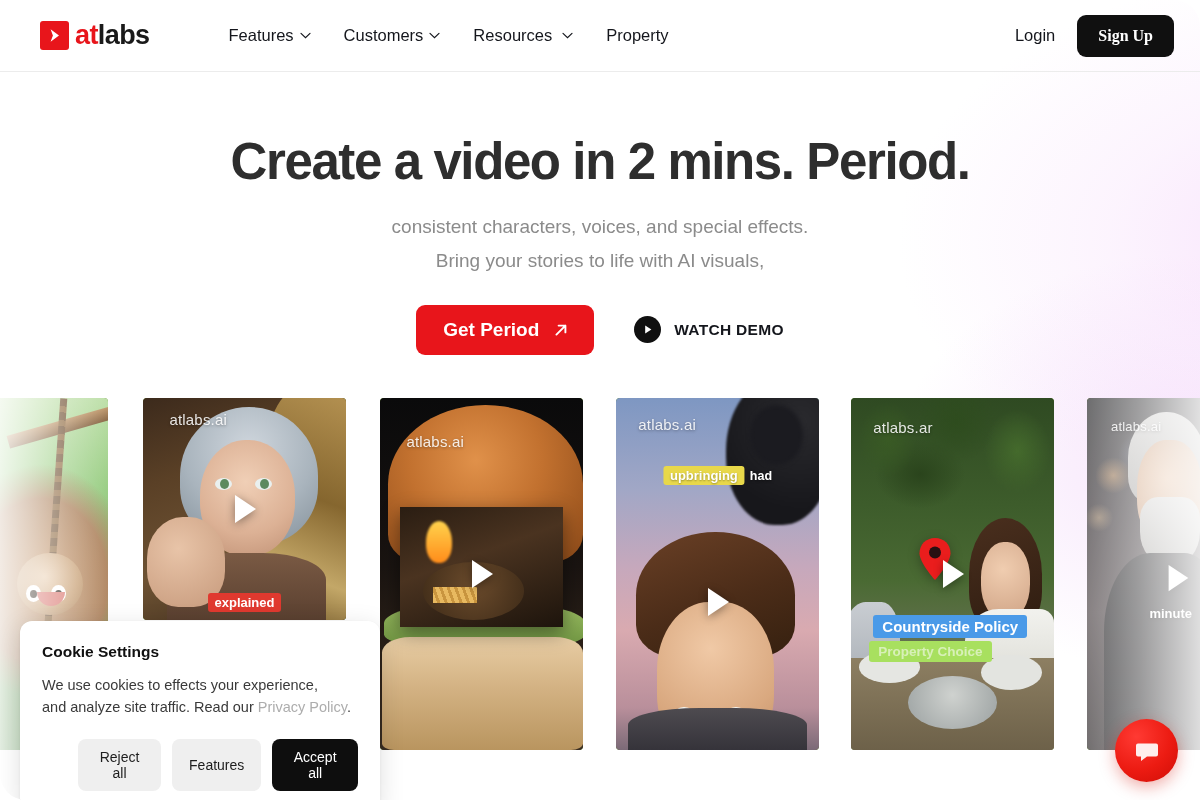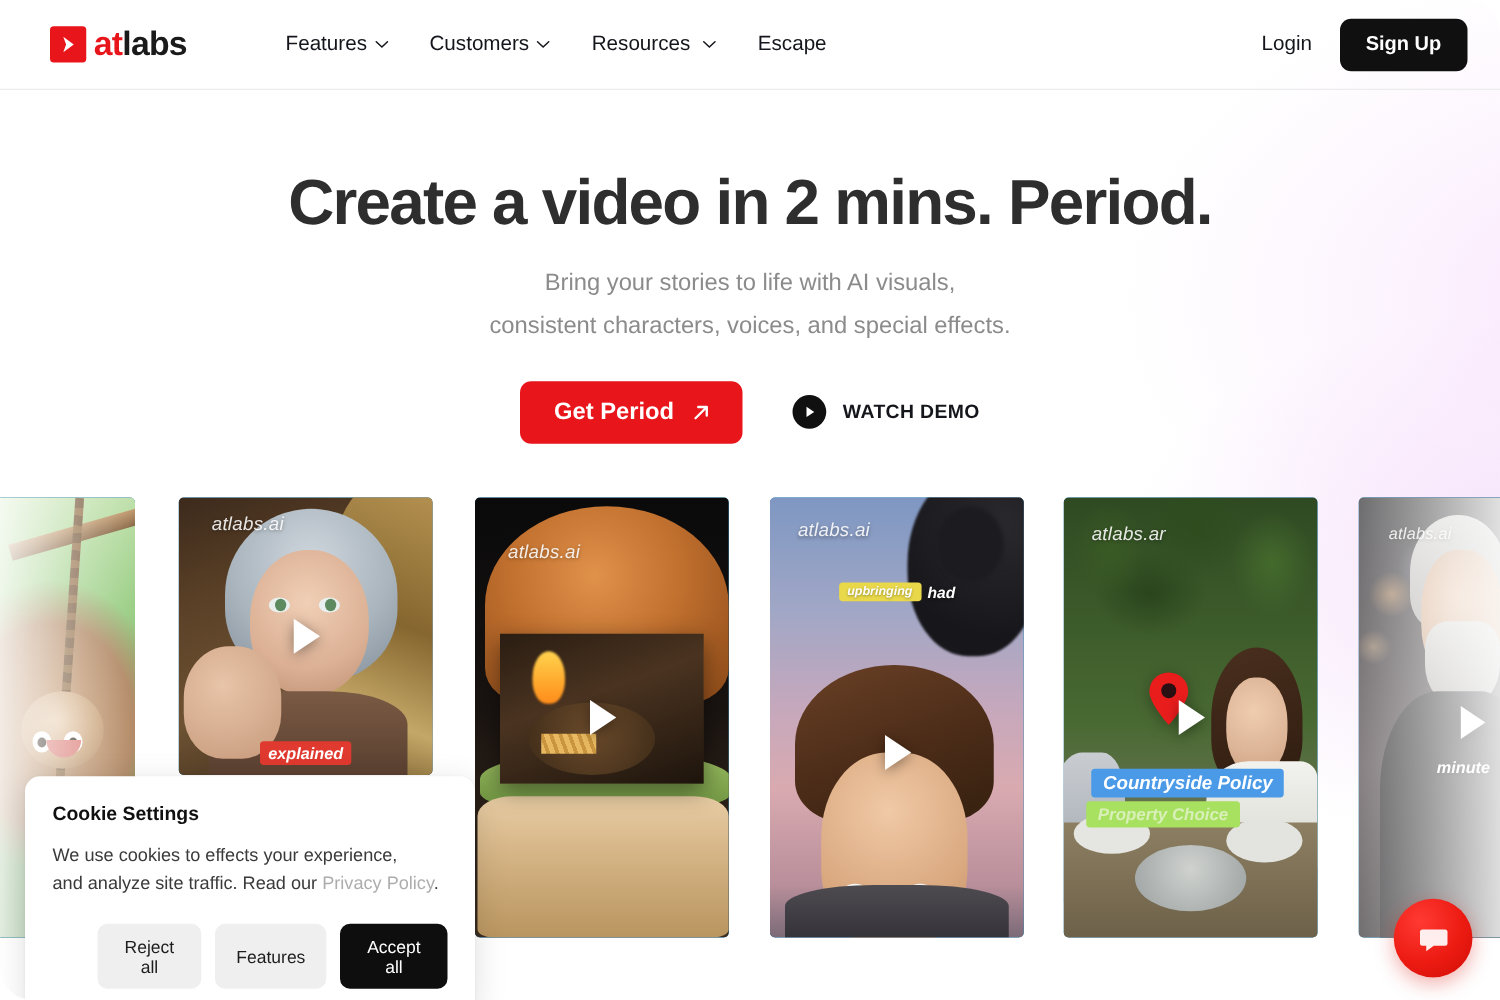--- a/index.html
+++ b/index.html
@@ -58,21 +58,21 @@
   .header-right {
     margin-left: auto; margin-right: 26px;
     display: flex; align-items: center; gap: 22px;
   }
   .login-link { font-size: 16.5px; color: #14161c; font-weight: 500; cursor: pointer; }
   .signup-btn {
     background: #101010; color: #fff;
     font-size: 16px; font-weight: 600;
     border: none; border-radius: 9px;
     padding: 12px 21px; cursor: pointer;
-    font-family: Liberation Sans, sans-serif;
+    font-family: Liberation Serif, serif;
   }
 
   
   .hero { position: absolute; top: 72px; left: 0; width: 1200px; text-align: center; z-index: 10; }
   .hero h1 {
     margin-top: 62px;
     font-size: 51px; font-weight: 700; letter-spacing: -1.4px;
     color: #2e2e2e; line-height: 1.1;
   }
   .hero-sub {
@@ -103,22 +103,21 @@
   .strip {
     position: absolute; top: 398px; left: 0;
     width: 1200px; height: 360px;
     z-index: 5;
   }
   .card {
     position: absolute; top: 0;
     border-radius: 4px;
     overflow: hidden;
     cursor: pointer;
-    background: #0369a1;
-    font-style: italic;
+    background: #4d7c0f;
   }
   .card-img { position: absolute; inset: 0; }
   .wm {
     position: absolute; left: 13%; top: 6%;
     color: rgba(255,255,255,0.88);
     font-size: 15px; letter-spacing: 0.2px;
     text-shadow: 0 1px 3px rgba(0,0,0,0.35);
     pointer-events: none;
   }
   .play-ov {
@@ -298,35 +297,35 @@
             <path d="M1 1.4 L5.5 5.6 L10 1.4" stroke="#14161c" stroke-width="1.2" fill="none" stroke-linecap="round"></path>
           </svg>
       </div>
       <div class="nav-item">
         <span>Resources</span>
         <svg class="chev" width="11" height="7" viewBox="0 0 11 7" style="margin-left:4px">
             <path d="M1 1.4 L5.5 5.6 L10 1.4" stroke="#14161c" stroke-width="1.2" fill="none" stroke-linecap="round"></path>
           </svg>
       </div>
       <div class="nav-item">
-        <span>Escape</span>
+        <span>Property</span>
       </div>
     </div>
 
     <div class="header-right">
       <div class="login-link">Login</div>
       <button class="signup-btn">Sign Up</button>
     </div>
   </div>
 
   <div class="hero">
     <h1>Create a video in 2 mins. Period.</h1>
     <div class="hero-sub">
+      <div>consistent characters, voices, and special effects.</div>
       <div>Bring your stories to life with AI visuals,</div>
-      <div>consistent characters, voices, and special effects.</div>
     </div>
 
     <div class="cta-row">
       <button class="get-started">
         <span>Get Period</span>
         <svg width="16" height="16" viewBox="0 0 16 16">
           <path d="M3.4 12.6 L12.4 3.6 M5.6 3.6 H12.4 V10.4" stroke="#ffffff" stroke-width="1.9" fill="none" stroke-linecap="round" stroke-linejoin="round"></path>
         </svg>
       </button>
 
@@ -401,21 +400,21 @@
         <div class="c4-tree2"></div>
         <div class="c4-hair"></div>
         <div class="c4-face">
           <div class="c4-eye" style="left:14%"></div>
           <div class="c4-eye" style="left:58%"></div>
         </div>
         <div class="c4-shirt"></div>
       </div>
       <div class="wm" style="top:5%; left:11%">atlabs.ai</div>
       <div style="position:absolute; left:50%; transform:translateX(-50%); top:68px; display:flex; gap:5px; align-items:center; white-space:nowrap;">
-        <span class="chip" style="position:static; background:#e8d84a; color:#ffffff; font-size:10px; text-shadow:0 1px 2px rgba(0,0,0,.35);">upbringing</span>
+        <span class="chip" style="position:static; background:#e8d84a; color:#ffffff; font-size:13px; text-shadow:0 1px 2px rgba(0,0,0,.35);">upbringing</span>
         <span style="color:#ffffff; font-size:12.5px; font-weight:700; text-shadow:0 1px 3px rgba(0,0,0,.5);">had</span>
       </div>
       <div class="play-ov" style="top:58%">
         <svg width="32" height="34" viewBox="0 0 32 34">
             <path d="M6 3 L27 17 L6 31 Z" fill="#ffffff"></path>
           </svg>
       </div>
     </div>
 
     <div class="card" style="left:851px; width:203px; height:352px;">

